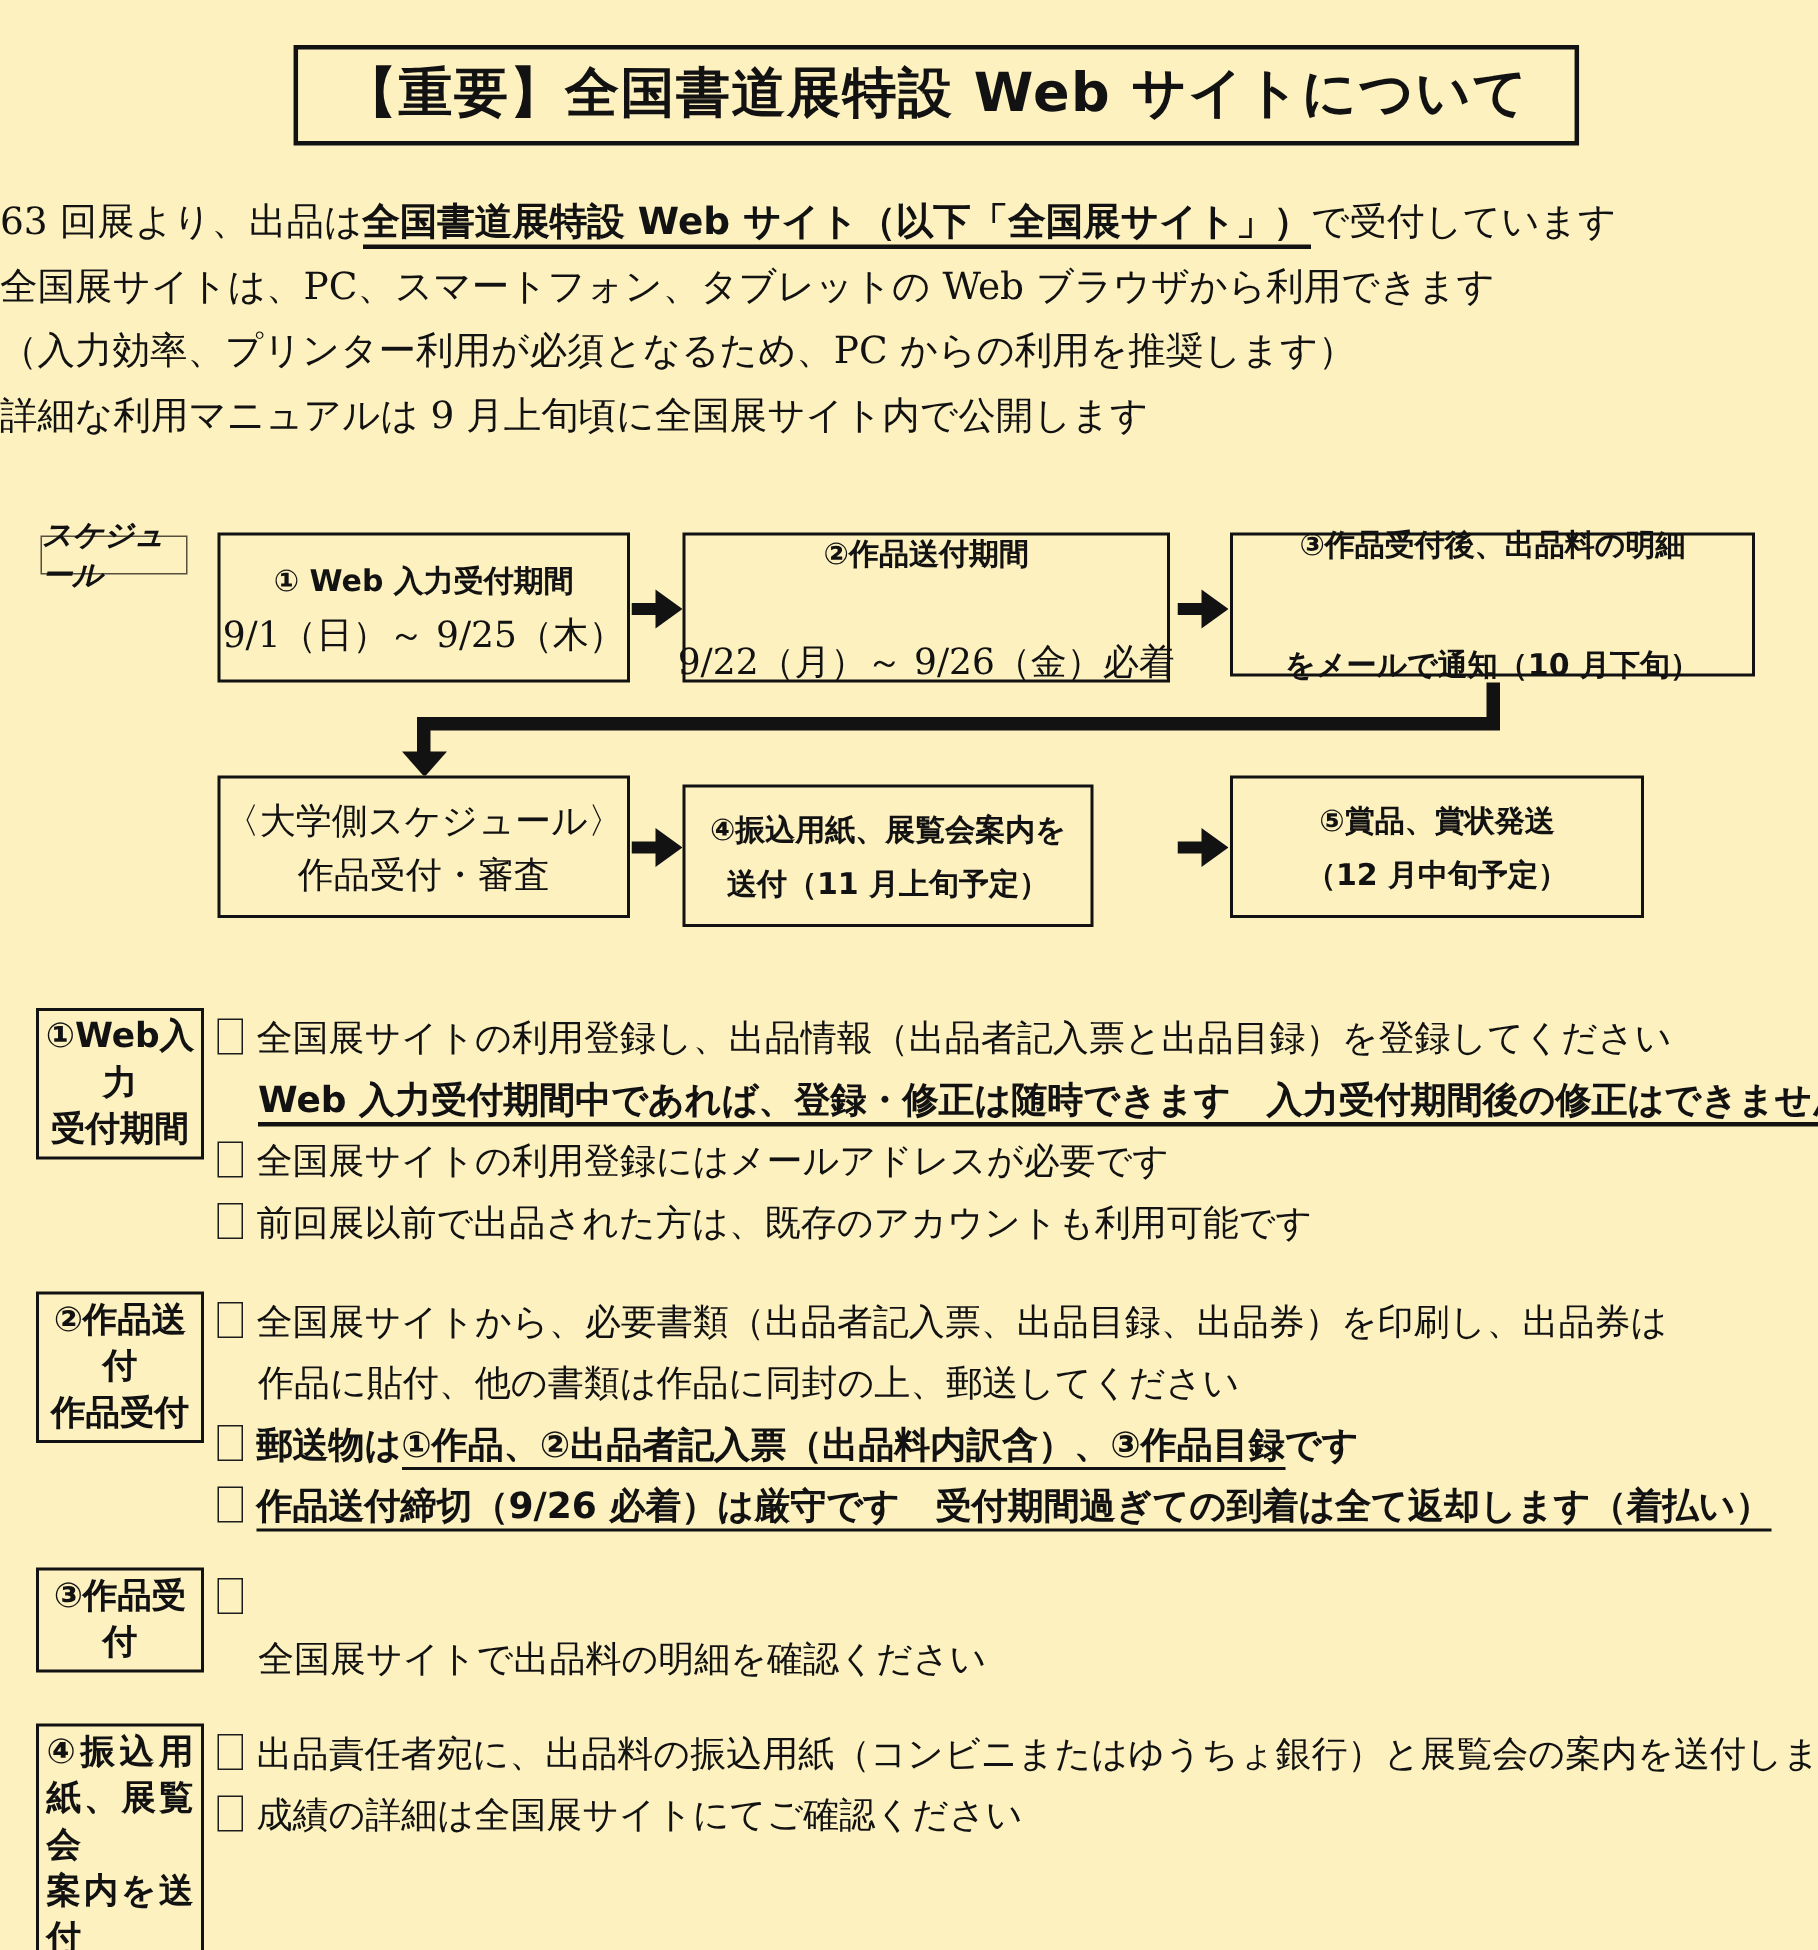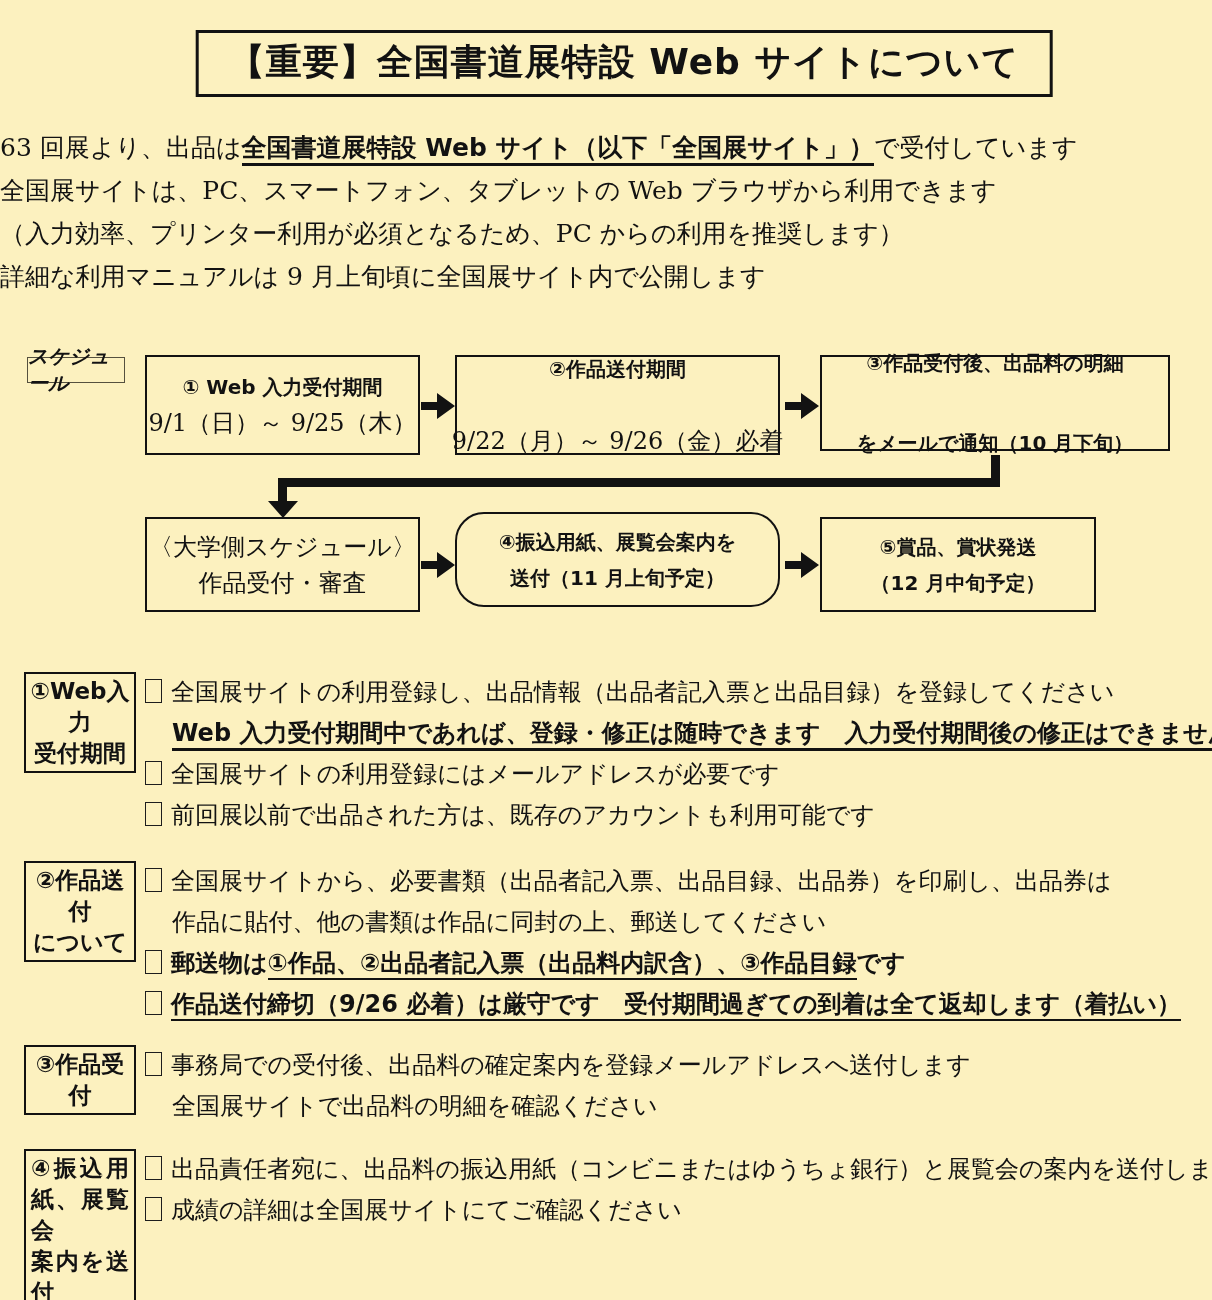--- a/index.html
+++ b/index.html
@@ -45,21 +45,21 @@
     display:flex;flex-direction:column;align-items:center;justify-content:center;
     text-align:center;background:#FCF1BF;
     box-sizing:border-box;
   }
   .fbox .t{font-size:20px;line-height:36px;white-space:nowrap;}
   .fbox .s{font-size:24px;line-height:36px;white-space:nowrap;}
   .b1{left:145px;top:0;width:275px;height:100px;}
   .b2{left:455px;top:0;width:325px;height:100px;gap:36px;}
   .b3{left:820px;top:0;width:350px;height:96px;gap:44px;}
   .b4{left:145px;top:162px;width:275px;height:95px;}
-  .b5{left:455px;top:157px;width:325px;height:95px;border-radius:29px;}
+  .b5{left:455px;top:168px;width:274px;height:95px;}
   .b6{left:820px;top:162px;width:276px;height:95px;}
   .flow-arrow{position:absolute;width:34px;height:30px;}
   .fa1{left:421px;top:36px;}
   .fa2{left:785px;top:36px;}
   .fa3{left:421px;top:195px;}
   .fa4{left:785px;top:195px;}
   .conn{position:absolute;background:#121212;}
   .conn-v-right{left:991px;top:100px;width:9px;height:31px;}
   .conn-h{left:278px;top:123px;width:722px;height:9px;}
   .conn-v-left{left:278px;top:123px;width:9px;height:25px;}
@@ -166,36 +166,36 @@
       <div class="row"><span class="checkbox"></span><span>全国展サイトの利用登録し、出品情報（出品者記入票と出品目録）を登録してください</span></div>
       <div class="row note-indent"><span class="g u">Web 入力受付期間中であれば、登録・修正は随時できます　入力受付期間後の修正はできません</span></div>
       <div class="row"><span class="checkbox"></span><span>全国展サイトの利用登録にはメールアドレスが必要です</span></div>
       <div class="row"><span class="checkbox"></span><span>前回展以前で出品された方は、既存のアカウントも利用可能です</span></div>
     </div>
   </div>
 
   <div class="section sec2">
     <div class="sec-label g">
       <div>②作品送付</div>
-      <div>について</div>
+      <div>作品受付</div>
     </div>
     <div class="sec-body">
       <div class="row"><span class="checkbox"></span><span>全国展サイトから、必要書類（出品者記入票、出品目録、出品券）を印刷し、出品券は</span></div>
       <div class="row cont"><span>作品に貼付、他の書類は作品に同封の上、郵送してください</span></div>
       <div class="row"><span class="checkbox"></span><span class="g">郵送物は</span><span class="g u-thin">①作品、②出品者記入票（出品料内訳含）、③作品目録</span><span class="g">です</span></div>
       <div class="row"><span class="checkbox"></span><span class="g u-thin">作品送付締切（9/26 必着）は厳守です　受付期間過ぎての到着は全て返却します（着払い）</span></div>
     </div>
   </div>
 
   <div class="section sec3">
     <div class="sec-label g">
       <div>③作品受付</div>
     </div>
     <div class="sec-body">
-      <div class="row"><span class="checkbox"></span><span>事務局での受付後、出品料の確定案内を登録メールアドレスへ送付します</span></div>
+      <div class="row"><span class="checkbox"></span></div>
       <div class="row cont"><span>全国展サイトで出品料の明細を確認ください</span></div>
     </div>
   </div>
 
   <div class="section sec4">
     <div class="sec-label g justify">
       <div>④振込用</div>
       <div>紙、展覧会</div>
       <div>案内を送付</div>
     </div>

